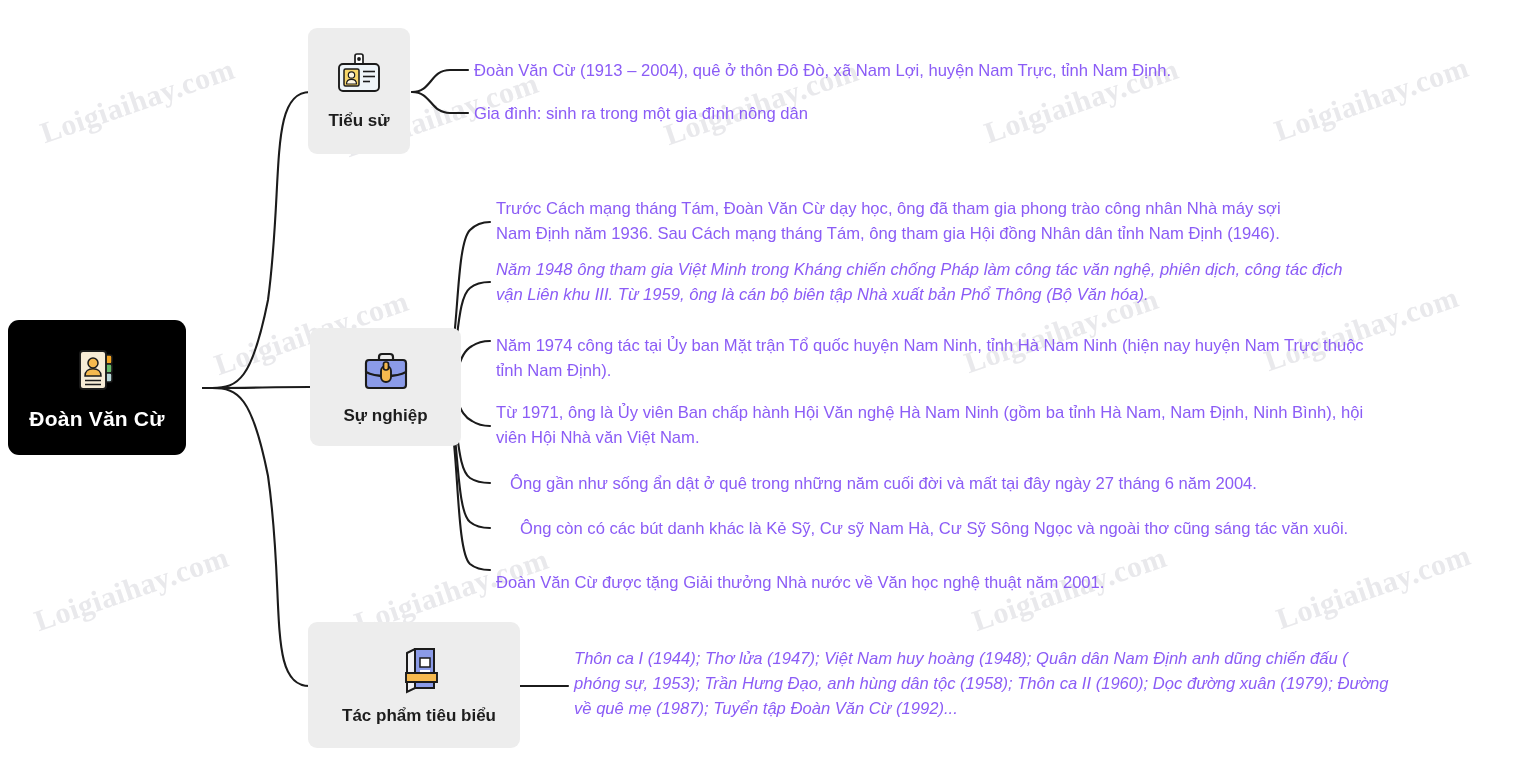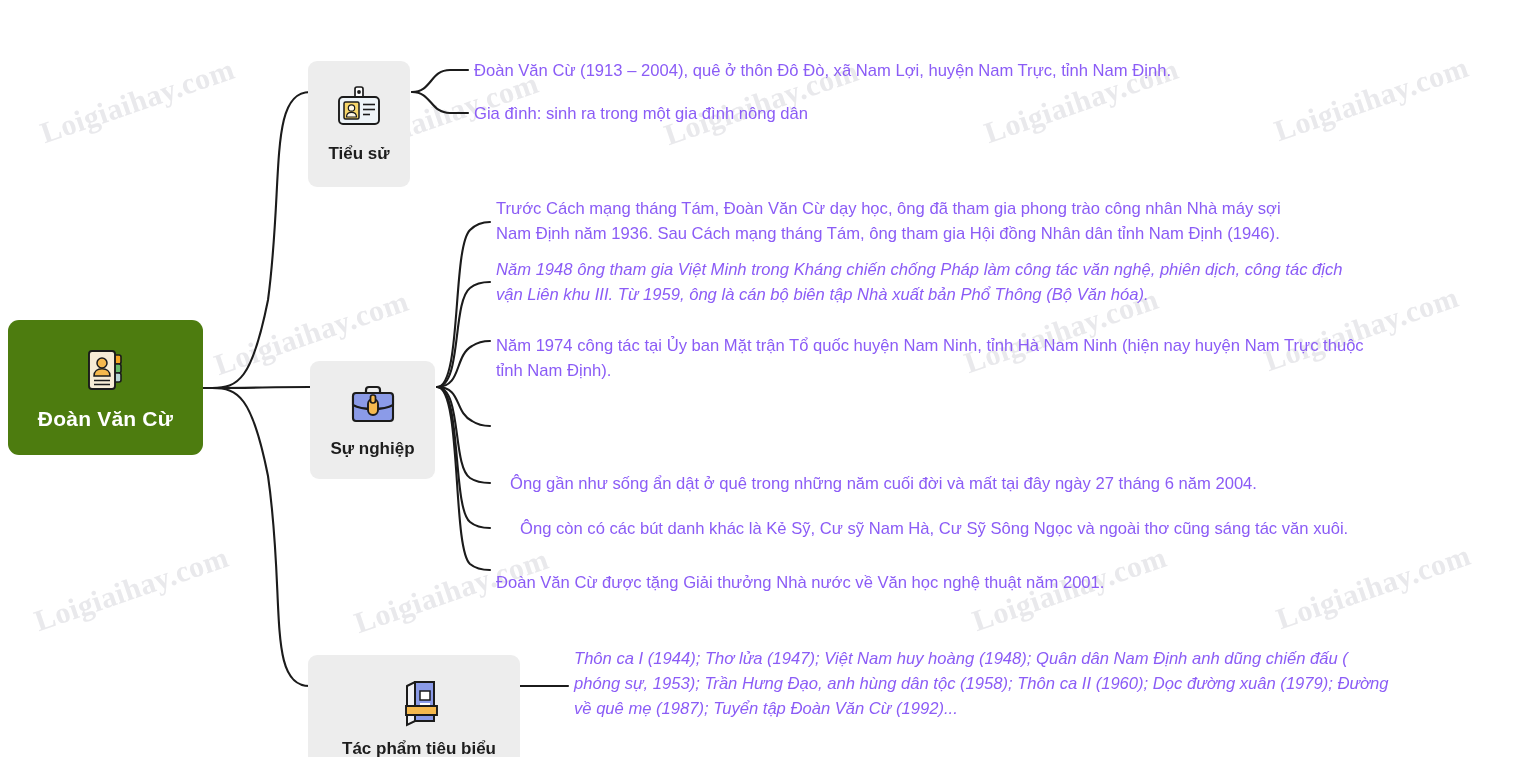--- a/index.html
+++ b/index.html
@@ -27,44 +27,43 @@
     letter-spacing:.5px;
   }
 
   
   #links{position:absolute;left:0;top:0;width:1526px;height:757px;pointer-events:none;}
   #links path,#links line{fill:none;stroke:#1b1b1b;stroke-width:2.1;stroke-linecap:round;}
 
   
   .root{
     position:absolute;
-    left:8px;top:320px;width:195px;height:135px;
-    background:#4d7c0f;
+    left:8px;top:320px;width:178px;height:135px;
+    background:#000000;
     border-radius:11px;
     display:flex;flex-direction:column;
     align-items:center;justify-content:center;
     box-sizing:border-box;
     gap:7px;
   }
   .root-label{
     color:#ffffff;font-size:21px;font-weight:700;letter-spacing:.2px;
   }
   .branch{
     position:absolute;
     background:#ededed;
     border-radius:9px;
     display:flex;flex-direction:column;
     align-items:center;justify-content:center;
     box-sizing:border-box;
     gap:6px;
-    margin-top:33px;
   }
   .branch-label{color:#1d1d1d;font-size:17px;font-weight:700;}
   #node-bio{left:308px;top:28px;width:102px;height:126px;}
-  #node-career{left:310px;top:328px;width:125px;height:118px;}
+  #node-career{left:310px;top:328px;width:151px;height:118px;}
   #node-works{left:308px;top:622px;width:212px;height:126px;padding-left:10px;}
 
   
   .leaf{
     position:absolute;
     color:#8b5cf6;
     font-size:16.6px;
     line-height:25px;
     white-space:pre-line;
   }
@@ -172,20 +171,22 @@
 
   <div class="leaf" style="left:474px;top:58px;width:1040px;">Đoàn Văn Cừ (1913 – 2004), quê ở thôn Đô Đò, xã Nam Lợi, huyện Nam Trực, tỉnh Nam Định.</div>
   <div class="leaf" style="left:474px;top:101px;width:1040px;">Gia đình: sinh ra trong một gia đình nông dân</div>
 
   <div class="leaf" style="left:496px;top:196px;width:1030px;">Trước Cách mạng tháng Tám, Đoàn Văn Cừ dạy học, ông đã tham gia phong trào công nhân Nhà máy sợi
 Nam Định năm 1936. Sau Cách mạng tháng Tám, ông tham gia Hội đồng Nhân dân tỉnh Nam Định (1946).</div>
   <div class="leaf" style="left:496px;top:257px;width:1030px;font-style:italic;">Năm 1948 ông tham gia Việt Minh trong Kháng chiến chống Pháp làm công tác văn nghệ, phiên dịch, công tác địch
 vận Liên khu III. Từ 1959, ông là cán bộ biên tập Nhà xuất bản Phổ Thông (Bộ Văn hóa).</div>
   <div class="leaf" style="left:496px;top:333px;width:1030px;">Năm 1974 công tác tại Ủy ban Mặt trận Tổ quốc huyện Nam Ninh, tỉnh Hà Nam Ninh (hiện nay huyện Nam Trực thuộc
 tỉnh Nam Định).</div>
+  <div class="leaf" style="left:496px;top:400px;width:1030px;">Từ 1971, ông là Ủy viên Ban chấp hành Hội Văn nghệ Hà Nam Ninh (gồm ba tỉnh Hà Nam, Nam Định, Ninh Bình), hội
+viên Hội Nhà văn Việt Nam.</div>
   <div class="leaf" style="left:510px;top:471px;width:1030px;">Ông gần như sống ẩn dật ở quê trong những năm cuối đời và mất tại đây ngày 27 tháng 6 năm 2004.</div>
   <div class="leaf" style="left:520px;top:516px;width:1030px;">Ông còn có các bút danh khác là Kẻ Sỹ, Cư sỹ Nam Hà, Cư Sỹ Sông Ngọc và ngoài thơ cũng sáng tác văn xuôi.</div>
   <div class="leaf" style="left:496px;top:558px;width:1030px;margin-top:12px;">Đoàn Văn Cừ được tặng Giải thưởng Nhà nước về Văn học nghệ thuật năm 2001.</div>
 
   <div class="leaf" style="left:574px;top:646px;width:950px;font-style:italic;">Thôn ca I (1944); Thơ lửa (1947); Việt Nam huy hoàng (1948); Quân dân Nam Định anh dũng chiến đấu (
 phóng sự, 1953); Trần Hưng Đạo, anh hùng dân tộc (1958); Thôn ca II (1960); Dọc đường xuân (1979); Đường
 về quê mẹ (1987); Tuyển tập Đoàn Văn Cừ (1992)...</div>
 
 </div>
 

